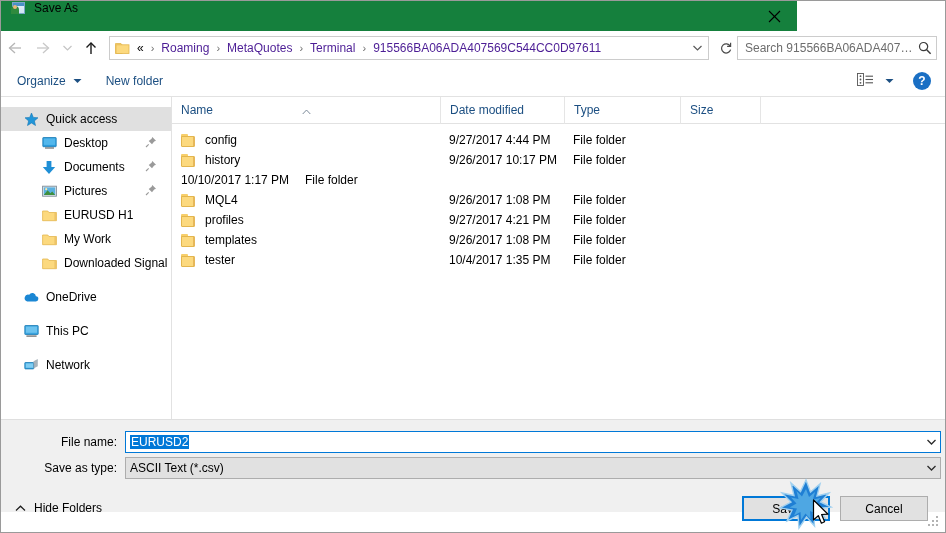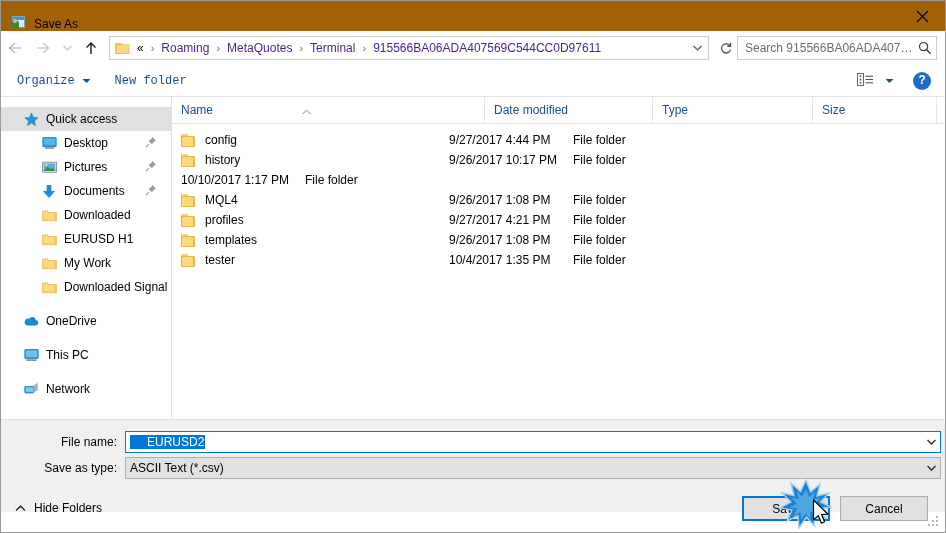--- a/index.html
+++ b/index.html
@@ -13,23 +13,23 @@
   }
   .dialog {
     position: relative;
     width: 946px; height: 533px;
     background: #ffffff;
     border: 1px solid #9a9a9a;
   }
 
   
   .titlebar {
-    position: absolute; left: 0; top: 0; width: 944px; height: 30px;
-    background: #a16207;
-    display: flex; align-items: flex-end;
+    position: absolute; left: 0; top: 0; width: 796px; height: 30px;
+    background: #15803d;
+    display: flex; align-items: flex-start;
   }
   .title-icon {
     width: 16px; height: 16px; margin-left: 9px; margin-right: 8px;
     position: relative; flex: none;
   }
   .title-icon .win {
     position: absolute; left: 2px; top: 1px; width: 13px; height: 12px;
     background: linear-gradient(#e9f3fb, #cfe3f4);
     border: 1px solid #7aa6c8;
   }
@@ -97,21 +97,20 @@
   .searchbox .placeholder {
     flex: 1; font-size: 12px; color: #6d6d6d; white-space: nowrap;
     overflow: hidden; text-overflow: ellipsis;
   }
 
   
   .toolbar {
     position: absolute; left: 0; top: 64px; width: 944px; height: 32px;
     background: #ffffff; display: flex; align-items: center;
     border-bottom: 1px solid #e2e2e2;
-    font-family: Liberation Mono, monospace;
   }
   .tb-item {
     font-size: 12px; color: #1c4f82; display: flex; align-items: center;
     height: 24px; padding: 0 8px; margin-left: 8px;
   }
   .tb-item .caret { margin-left: 7px; }
   .tb-right { margin-left: auto; display: flex; align-items: center; }
   .view-icon { width: 22px; height: 18px; position: relative; }
   .help-btn {
     width: 18px; height: 18px; border-radius: 50%;
@@ -152,21 +151,21 @@
   
   .filelist { flex: 1; height: 100%; background: #ffffff; overflow: hidden; }
   .col-head {
     height: 27px; display: flex; align-items: center;
     border-bottom: 1px solid #e2e2e2; position: relative;
   }
   .col {
     font-size: 12px; color: #1c4f82; height: 27px; line-height: 27px;
     padding-left: 9px; position: relative; flex: none;
   }
-  .col + .col { border-left: 1px solid #e5e5e5; margin-left: 44px; }
+  .col + .col { border-left: 1px solid #e5e5e5; }
   .col.name { width: 268px; }
   .col.date { width: 124px; }
   .col.type { width: 116px; }
   .col.size { width: 80px; }
   .col.pad { flex: 1; border-left: 1px solid #e5e5e5; }
   .sort-caret {
     position: absolute; left: 130px; top: 1px; width: 9px; height: 6px;
   }
   .row {
     height: 20px; display: flex; align-items: center;
@@ -216,21 +215,21 @@
     border: 1px solid #0078d7; background: #ffffff;
   }
   .field.savetype {
     border: 1px solid #adadad; background: #e1e1e1;
   }
   .field .val {
     flex: 1; font-size: 12px; padding-left: 4px; color: #000;
     white-space: nowrap; overflow: hidden;
   }
   .field .val .sel {
-    background: #0078d7; color: #ffffff; padding: 1px 1px 2px 17px;
+    background: #0078d7; color: #ffffff; padding: 1px 1px 2px 1px;
   }
   .field .dd {
     width: 17px; height: 20px; flex: none; display: flex;
     align-items: center; justify-content: center;
   }
   .hidefolders {
     position: absolute; left: 14px; top: 500px; display: flex;
     align-items: center;
   }
   .hidefolders .chev { margin-right: 8px; }
@@ -406,61 +405,52 @@
         <span class="pin">
           <svg width="12" height="12" viewBox="0 0 12 12">
             <path d="M7.3 1 L11 4.7 L9.2 5.4 L7 8.3 L3.7 5 L6.6 2.8 Z" fill="#9a9a9a"></path>
             <line x1="3.7" y1="8.3" x2="1" y2="11" stroke="#9a9a9a" stroke-width="1.1"></line>
           </svg>
         </span>
       </div>
 
       <div class="nav-item indent">
         <span class="nav-icon">
+          <svg width="14" height="15" viewBox="0 0 14 15">
+            <rect x="4.6" y="1" width="4.8" height="6.6" fill="#1f8fd6"></rect>
+            <path d="M0.8 7 L13.2 7 L7 14 Z" fill="#1f8fd6"></path>
+          </svg>
+        </span>
+        <span class="nav-label">Documents</span>
+        <span class="pin">
+          <svg width="12" height="12" viewBox="0 0 12 12">
+            <path d="M7.3 1 L11 4.7 L9.2 5.4 L7 8.3 L3.7 5 L6.6 2.8 Z" fill="#9a9a9a"></path>
+            <line x1="3.7" y1="8.3" x2="1" y2="11" stroke="#9a9a9a" stroke-width="1.1"></line>
+          </svg>
+        </span>
+      </div>
+
+      <div class="nav-item indent">
+        <span class="nav-icon">
           <svg width="15" height="13" viewBox="0 0 15 13">
             <rect x="0.6" y="1.2" width="13.8" height="10" fill="#dfe8ee" stroke="#7d8b96" stroke-width="0.9"></rect>
             <rect x="1.8" y="2.4" width="11.4" height="7.6" fill="#5ab0e0"></rect>
             <path d="M1.8 10 L5.6 5.2 L8.4 8.2 L10.2 6.4 L13.2 10 Z" fill="#3f8f3f"></path>
             <circle cx="4.2" cy="4.2" r="1.1" fill="#ffe9a8"></circle>
           </svg>
         </span>
         <span class="nav-label">Pictures</span>
         <span class="pin">
           <svg width="12" height="12" viewBox="0 0 12 12">
             <path d="M7.3 1 L11 4.7 L9.2 5.4 L7 8.3 L3.7 5 L6.6 2.8 Z" fill="#9a9a9a"></path>
             <line x1="3.7" y1="8.3" x2="1" y2="11" stroke="#9a9a9a" stroke-width="1.1"></line>
           </svg>
         </span>
       </div>
 
-      <div class="nav-item indent">
-        <span class="nav-icon">
-          <svg width="14" height="15" viewBox="0 0 14 15">
-            <rect x="4.6" y="1" width="4.8" height="6.6" fill="#1f8fd6"></rect>
-            <path d="M0.8 7 L13.2 7 L7 14 Z" fill="#1f8fd6"></path>
-          </svg>
-        </span>
-        <span class="nav-label">Documents</span>
-        <span class="pin">
-          <svg width="12" height="12" viewBox="0 0 12 12">
-            <path d="M7.3 1 L11 4.7 L9.2 5.4 L7 8.3 L3.7 5 L6.6 2.8 Z" fill="#9a9a9a"></path>
-            <line x1="3.7" y1="8.3" x2="1" y2="11" stroke="#9a9a9a" stroke-width="1.1"></line>
-          </svg>
-        </span>
-      </div>
-
-      <div class="nav-item indent">
-        <span class="nav-icon">
-          <svg width="15" height="13" viewBox="0 0 15 13">
-            <path d="M0.6 2 h5.2 l1.1 1.5 h7.5 v8.2 h-13.8 z" fill="#fcd97e" stroke="#e3b64e" stroke-width="0.8"></path>
-            <rect x="12.4" y="3.6" width="2" height="8.1" fill="#edc468"></rect>
-          </svg>
-        </span>
-        <span class="nav-label">Downloaded</span>
-      </div>
 
       <div class="nav-item indent">
         <span class="nav-icon">
           <svg width="15" height="13" viewBox="0 0 15 13">
             <path d="M0.6 2 h5.2 l1.1 1.5 h7.5 v8.2 h-13.8 z" fill="#fcd97e" stroke="#e3b64e" stroke-width="0.8"></path>
             <rect x="12.4" y="3.6" width="2" height="8.1" fill="#edc468"></rect>
           </svg>
         </span>
         <span class="nav-label">EURUSD H1</span>
       </div>

